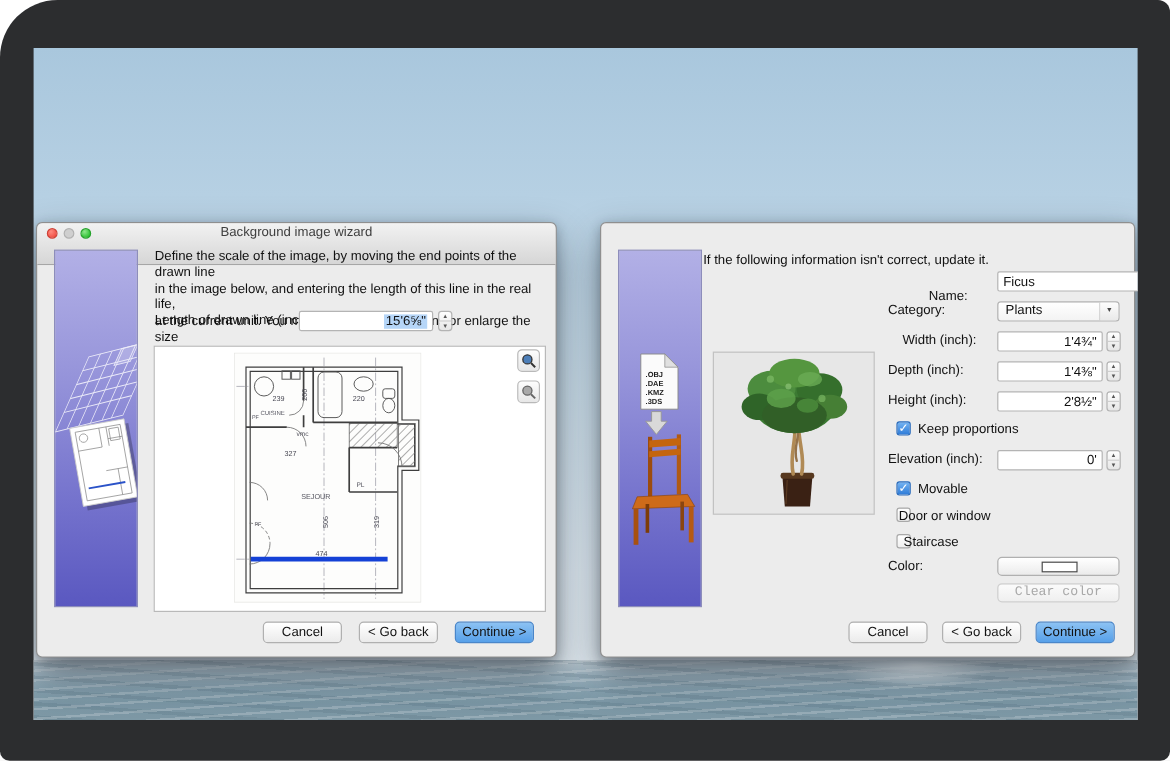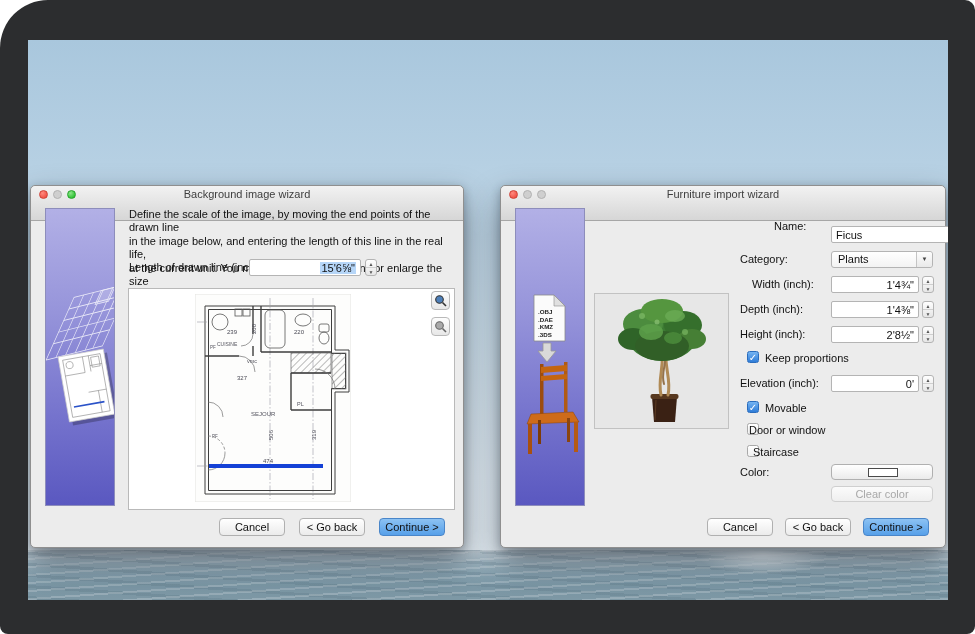--- a/index.html
+++ b/index.html
@@ -82,21 +82,21 @@
   .combo .arrow { position:absolute; right:0; top:0; bottom:0; width:16px; border-left:1px solid #c4c4c4;
     background:linear-gradient(180deg,#fdfdfd,#e9e9e9); border-radius:0 3px 3px 0; text-align:center;
     font-size:6px; line-height:15px; color:#444; }
 
   .colorbtn { position:absolute; left:330px; top:278px; width:102px; height:16px; border:1px solid #b0b0b0;
     border-radius:4px; background:linear-gradient(180deg,#ffffff,#ebebeb); }
   .colorbtn .swatch { position:absolute; left:36px; top:3px; width:30px; height:9px; background:#fff;
     border:1.5px solid #4a4a4a; }
   .clearbtn { position:absolute; left:330px; top:300px; width:102px; height:16px; border:1px solid #cfcfcf;
     border-radius:4px; background:linear-gradient(180deg,#fbfbfb,#efefef); font-size:11px; color:#a8a8a8;
-    text-align:center; line-height:14px; }
+    text-align:center; line-height:14px;font-family:Liberation Mono, monospace; }
 
   svg text { font-family:"Liberation Sans",sans-serif; }
 </style>
 </head>
 <body>
 
 <div class="frame">
 <div class="desktop">
   <div class="water"></div>
 
@@ -226,26 +226,20 @@
         </svg>
       </div>
     </div>
 
     <button class="btn" style="left:188px; top:332px;">Cancel</button>
     <button class="btn" style="left:268px; top:332px;">&lt; Go back</button>
     <button class="btn default" style="left:348px; top:332px;">Continue &gt;</button>
   </div>
 
   <div class="win win-right">
-    <div class="tbar">
-      <span class="tl red"></span>
-      <span class="tl grey1"></span>
-      <span class="tl grey2"></span>
-      <span class="title">Furniture import wizard</span>
-    </div>
 
     <div class="sidebar">
       <svg width="68" height="296" viewBox="0 0 68 296">
         <g transform="translate(18,86)">
           <path d="M0,0 H20 L31,11 V46 H0 Z" fill="#fbfbfb" stroke="#8a8a8a" stroke-width="0.8"></path>
           <path d="M20,0 V11 H31 Z" fill="#e0e0e0" stroke="#8a8a8a" stroke-width="0.6"></path>
           <g font-size="6.2" font-weight="bold" fill="#1c1c1c">
             <text x="4" y="19">.OBJ</text>
             <text x="4" y="26.5">.DAE</text>
             <text x="4" y="34">.KMZ</text>
@@ -262,20 +256,21 @@
           <path d="M14,14 L40,12 L40,17 L14,19 Z" fill="#c4650f"></path>
           <path d="M4,52 L46,50 L52,60 L0,62 Z" fill="#ce6b1a" stroke="#8a4207" stroke-width="0.5"></path>
           <rect x="1" y="62" width="4" height="30" fill="#a8500f"></rect>
           <rect x="47" y="60" width="4" height="30" fill="#b55a14"></rect>
           <rect x="11" y="58" width="3" height="24" fill="#7d3c08"></rect>
           <rect x="40" y="56" width="3" height="24" fill="#8a4510"></rect>
         </g>
       </svg>
     </div>
 
+    <div class="instr" style="left:85px; top:25px; width:350px;">If the following information isn't correct, update it.</div>
 
     <div class="preview">
       <svg width="133" height="134" viewBox="0 0 133 134">
         <g>
           <polygon points="57,103 82,103 80,128 59,128" fill="#3a2114"></polygon>
           <rect x="55.5" y="100" width="28" height="5" rx="2" fill="#57381f"></rect>
           <line x1="61" y1="106" x2="60" y2="126" stroke="#5a3a22" stroke-width="1"></line>
         </g>
         <g stroke="#b08a55" fill="none" stroke-linecap="round">
           <path d="M66,101 C62,84 71,70 66,50" stroke-width="3"></path>
@@ -293,21 +288,21 @@
           <ellipse cx="56" cy="38" rx="12" ry="8" fill="#5da04a" opacity="0.85"></ellipse>
           <ellipse cx="80" cy="22" rx="10" ry="6" fill="#6aab55" opacity="0.8"></ellipse>
           <ellipse cx="78" cy="44" rx="9" ry="6" fill="#4a8a3b" opacity="0.9"></ellipse>
           <circle cx="47" cy="22" r="3" fill="#79b763" opacity="0.8"></circle>
           <circle cx="90" cy="38" r="3" fill="#79b763" opacity="0.7"></circle>
           <circle cx="62" cy="28" r="2.5" fill="#8cc276" opacity="0.7"></circle>
         </g>
       </svg>
     </div>
 
-    <label class="flabel" style="left:229px; top:32px;padding-left:44px;">Name:</label>
+    <label class="flabel" style="left:229px; top:53px;padding-left:44px;">Name:</label>
     <input class="tfield" style="left: 330px; top: 40px; width: 122px;" value="Ficus">
 
     <label class="flabel" style="left:239px; top:65px;">Category:</label>
     <div class="combo" style="left:330px; top:65px; width:102px;">
       <span>Plants</span>
       <span class="arrow">▼</span>
     </div>
 
     <label class="flabel" style="left:239px; top:90px;margin-left:12px;">Width (inch):</label>
     <input class="tfield right" style="left: 330px; top: 90px; width: 88px;" value="1'4¾&quot;">

